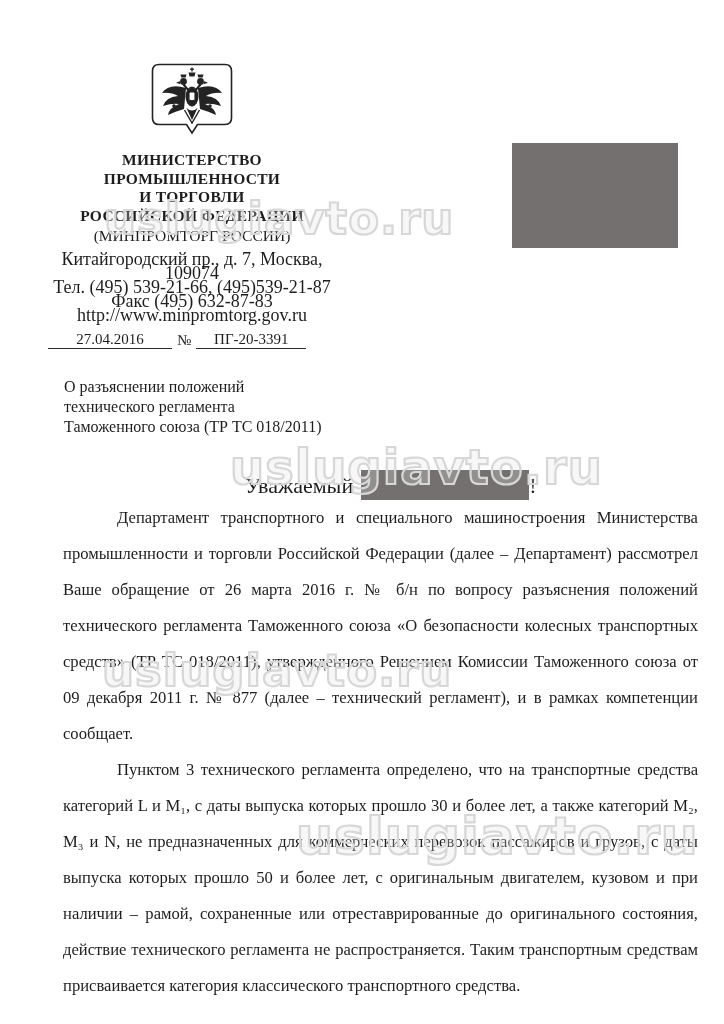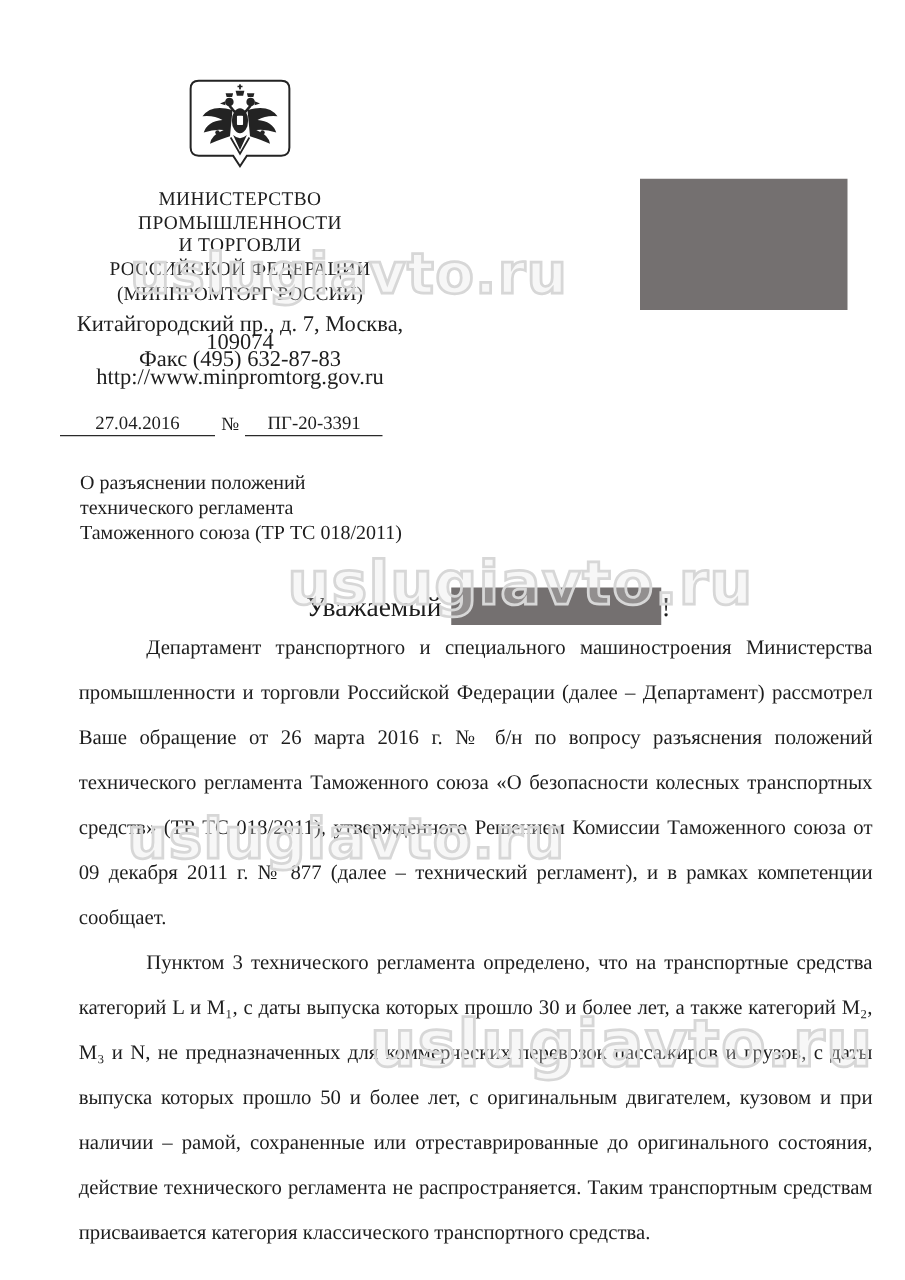--- a/index.html
+++ b/index.html
@@ -25,21 +25,21 @@
 
   
   .redact { position:absolute; z-index:4; background:#747070; }
   .redact-top { left:512px; top:143px; width:166px; height:105px; }
 
   
   .emblem { position:absolute; left:151px; top:63px; width:82px; height:78px; z-index:2; }
 
   
   .letterhead { position:absolute; left:36px; top:151px; width:312px; text-align:center; z-index:2; }
-  .lh-bold  { font-weight:normal; font-size:15.5px; line-height:18.5px; letter-spacing:.3px; }
+  .lh-bold  { font-weight:bold; font-size:15.5px; line-height:18.5px; letter-spacing:.3px; }
   .lh-short { font-size:15.5px; line-height:19px; margin-top:1px; }
   .lh-small { font-size:18px; line-height:14px; }
   .lh-small-first { margin-top:7px; }
 
   
   .refblock { position:absolute; left:48px; top:331px; width:280px; z-index:2; font-size:15px; }
   .ref-row { display:flex; align-items:flex-end; }
   .u { border-bottom:1.2px solid #2a2a2a; display:inline-block; text-align:center; }
   .u-date   { width:124px; }
   .u-num    { width:110px; }
@@ -113,20 +113,21 @@
     </svg>
   </div>
 
   <div class="letterhead">
     <div class="lh-bold">МИНИСТЕРСТВО</div>
     <div class="lh-bold">ПРОМЫШЛЕННОСТИ</div>
     <div class="lh-bold">И ТОРГОВЛИ</div>
     <div class="lh-bold">РОССИЙСКОЙ ФЕДЕРАЦИИ</div>
     <div class="lh-short">(МИНПРОМТОРГ РОССИИ)</div>
     <div class="lh-small lh-small-first">Китайгородский пр., д. 7, Москва, 109074</div>
+    <div class="lh-small">Тел. (495) 539-21-66, (495)539-21-87</div>
     <div class="lh-small">Факс (495) 632-87-83</div>
     <div class="lh-small">http://www.minpromtorg.gov.ru</div>
   </div>
 
   <div class="refblock">
     <div class="ref-row">
       <span class="u u-date">27.04.2016</span>
       <span class="ref-sep">№</span>
       <span class="u u-num">ПГ-20-3391</span>
     </div>

